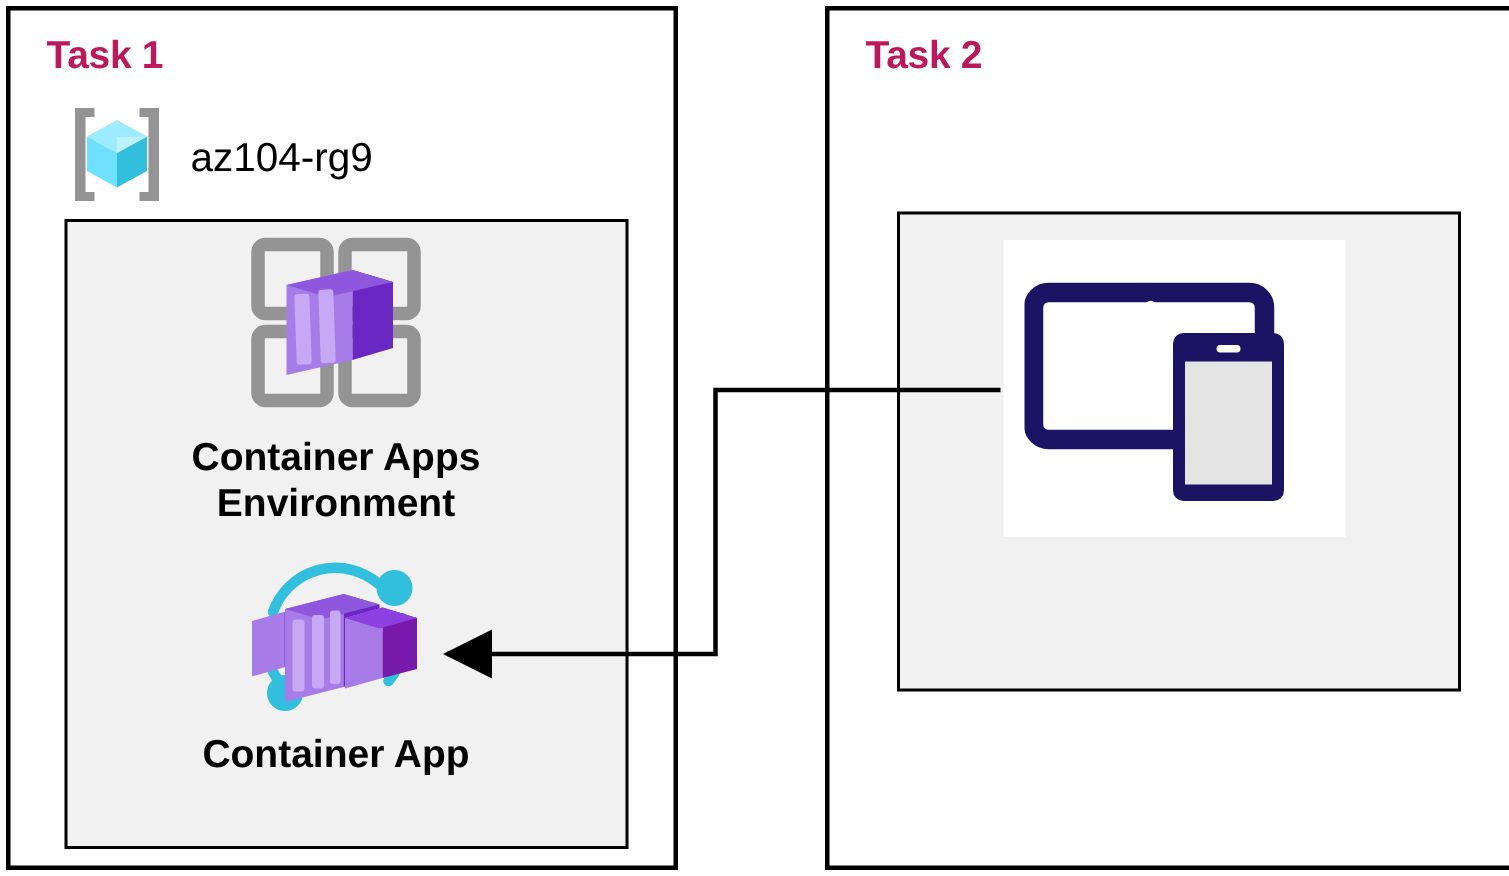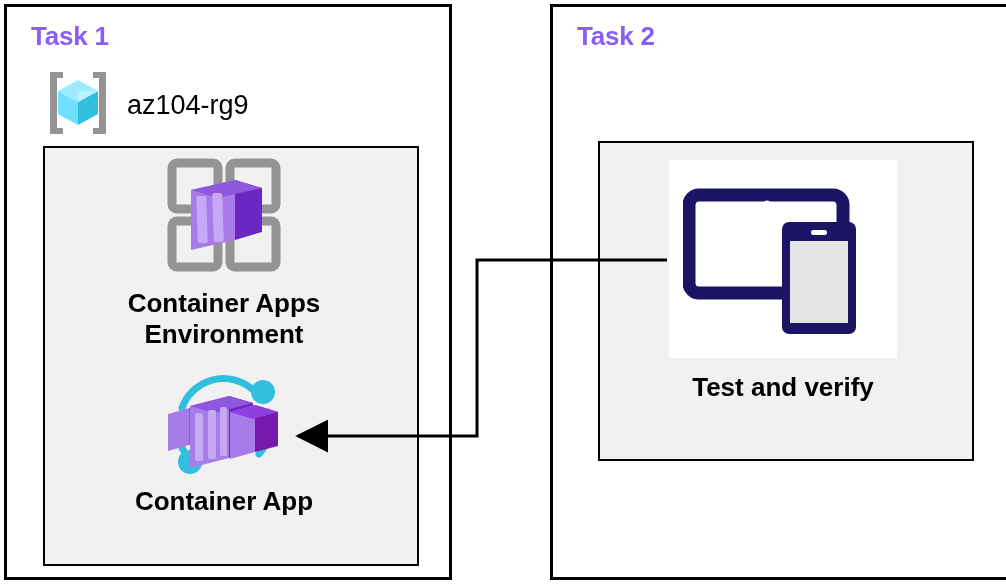--- a/index.html
+++ b/index.html
@@ -27,21 +27,21 @@
   }
   #task1-panel { left: 4px;   top: 4px; width: 448px; height: 576px; }
   #task2-panel { left: 550px; top: 4px; width: 511px; height: 576px; }
 
   .task-title {
     position: absolute;
     top: 14px;
     left: 24px;
     font-size: 26px;
     font-weight: bold;
-    color: #8b5cf6;
+    color: #be185d;
     letter-spacing: -0.2px;
     white-space: nowrap;
   }
 
   
   .group-box {
     position: absolute;
     background: #f1f1f1;
     border: 2px solid #000000;
     box-sizing: border-box;
@@ -202,21 +202,20 @@
 
         <rect x="6" y="18" width="154" height="98" rx="10" fill="none" stroke="#1b1464" stroke-width="13"></rect>
         <circle cx="84" cy="27" r="3.5" fill="#ffffff"></circle>
         <rect x="68" y="101" width="34" height="6" rx="3" fill="#ffffff"></rect>
 
         <rect x="99" y="45" width="74" height="112" rx="7" fill="#1b1464"></rect>
         <rect x="107" y="64" width="58" height="82" fill="#e4e4e4"></rect>
         <rect x="128" y="53" width="16" height="5" rx="2.5" fill="#ffffff"></rect>
       </svg>
     </span>
-    <div class="node-label">Test and verify</div>
   </div>
 
   <svg id="connector-layer">
     <defs>
       <marker id="arrowhead" viewBox="0 0 12 12" refX="11" refY="6" markerWidth="11" markerHeight="11" orient="auto-start-reverse">
         <path d="M0 0 L12 6 L0 12 z" fill="#000000"></path>
       </marker>
     </defs>
     <polyline points="667,260 477,260 477,436 298,436" fill="none" stroke="#000000" stroke-width="3" marker-end="url(#arrowhead)"></polyline>
   </svg>

